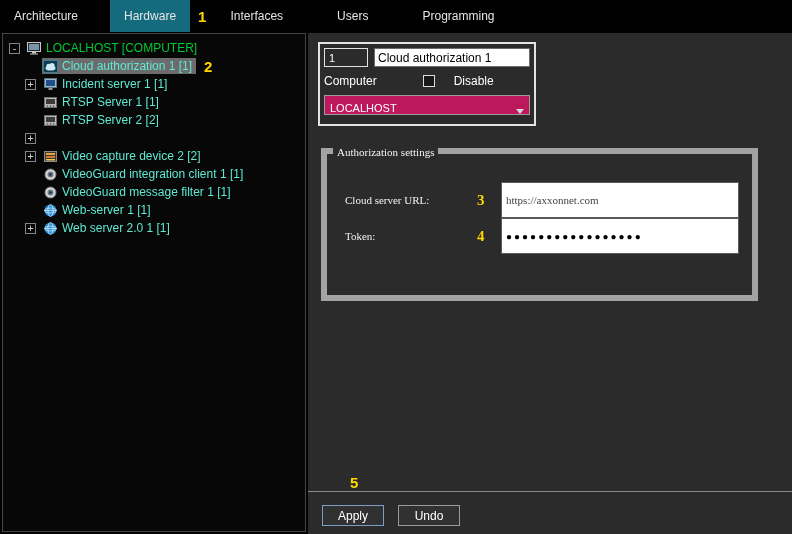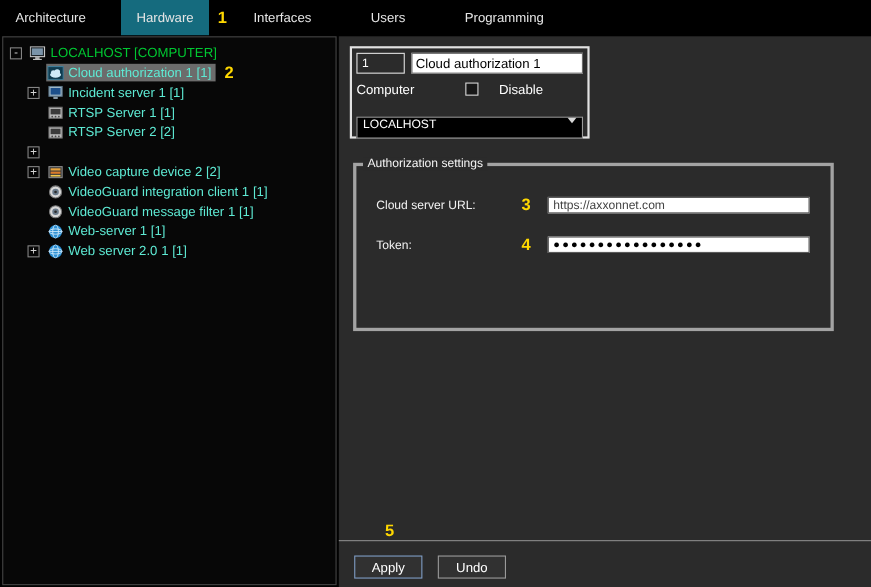--- a/index.html
+++ b/index.html
@@ -52,36 +52,36 @@
   .row1 { display:flex; }
   .id-input { width:44px; height:19px; background:#2b2b2b; border:1px solid #e2e2e2;
               color:#fff; font-size:11px; padding:0 4px; font-family:inherit; }
   .name-input { width:156px; height:19px; margin-left:6px; background:#fff;
                 border:1px solid #6a6a6a; color:#000; font-size:12px;
                 padding:0 3px; font-family:inherit; }
   .row2 { display:flex; align-items:center; margin-top:7px; font-size:12px; }
   .disable-wrap { display:flex; align-items:center; gap:19px; margin-left:46px; }
   .checkbox { width:12px; height:12px; border:1px solid #dcdcdc; background:#181818;
               flex:none; cursor:pointer; }
-  .select { margin-top:18px; height:20px; width:100%; background:#000000;
-            border:1px solid #9c9c9c; display:flex; align-items:flex-start;
+  .select { margin-top:7px; height:20px; width:100%; background:#be185d;
+            border:1px solid #9c9c9c; display:flex; align-items:flex-end;
             padding:0 5px; font-size:11px; cursor:pointer; }
   .chev { margin-left:auto; width:0; height:0; border-left:4px solid transparent;
           border-right:4px solid transparent; border-top:5px solid #d8d8d8; }
 
   .group-box { position:absolute; top:115px; left:13px; width:437px; height:153px;
-               border:3px solid #a3a3a3; }
+               border:6px solid #a3a3a3;font-family:Liberation Serif, serif; }
   .group-title { position:absolute; top:-8px; left:6px; background:#2b2b2b;
                  padding:0 4px; font-size:11px; color:#f4f4f4; }
   .field-row { position:absolute; left:18px; display:flex; align-items:center; }
   .field-row.url   { top:28px; }
   .field-row.token { top:64px; }
   .flabel { width:132px; font-size:11px; color:#f2f2f2; }
   .field-annot { width:24px; }
-  .field-input { width:238px; height:15px; background:#fff; border:1px solid #5a5a5a;
+  .field-input { width:238px; height:36px; background:#fff; border:1px solid #5a5a5a;
                  color:#444; font-size:11px; padding:0 4px; font-family:inherit; }
   .token-input { color:#000; font-size:10px; letter-spacing:2px; }
 
   .divider { position:absolute; top:458px; left:0; width:100%; height:1px;
              background:#8a8a8a; }
   .btn-row { position:absolute; top:472px; left:14px; display:flex; gap:14px; }
   .btn { width:62px; height:21px; background:#313131; color:#fff; font-size:12px;
          font-family:inherit; cursor:pointer; }
   .btn.apply { border:1px solid #7e9cc4; }
   .btn.undo  { border:1px solid #9a9a9a; }

